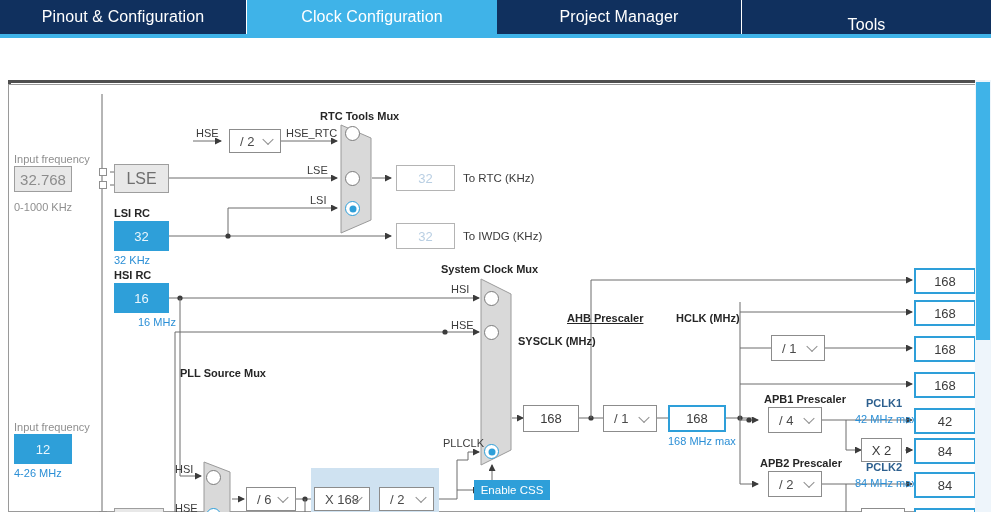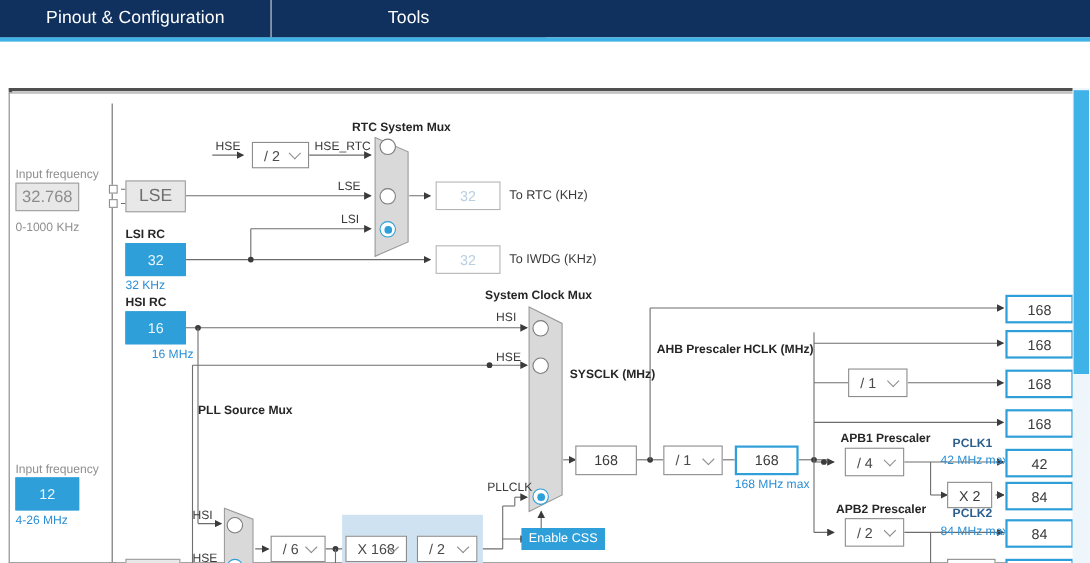--- a/index.html
+++ b/index.html
@@ -29,21 +29,21 @@
     user-select: none;
   }
   .tab.active {
     background: #3fb3e8;
     color: #ffffff;
     border-right: none;
   }
   #tab0 { width: 247px; }
   #tab1 { width: 250px; }
   #tab2 { width: 245px; }
-  #tab3 { width: 249px; border-right: none; }
+  #tab3 { width: 249px; border-right: none; align-items: flex-end; }
 
   #tabbar-underline {
     position: absolute; left: 0; top: 34px; width: 991px; height: 4px;
     background: #3fb3e8;
   }
 
   
   #toolbar {
     position: absolute; left: 0; top: 38px; width: 991px; height: 40px;
     background: #ffffff;
@@ -218,20 +218,26 @@
     position: absolute; width: 8px; height: 8px;
     border: 1px solid #8f8f8f; background: #ffffff;
   }
 </style>
 </head>
 <body>
 
 <div id="tabbar">
   <div class="tab" id="tab0">
     <span>Pinout &amp; Configuration</span>
+  </div>
+  <div class="tab active" id="tab1">
+    <span>Clock Configuration</span>
+  </div>
+  <div class="tab" id="tab2">
+    <span>Project Manager</span>
   </div>
   <div class="tab" id="tab3">
     <span>Tools</span>
   </div>
 </div>
 <div id="tabbar-underline"></div>
 
 <div id="toolbar">
 
   <div class="tbtn" id="btn-undo">
@@ -423,21 +429,21 @@
 
   <div class="graybox big" style="left:114px; top:428px; width:50px; height:29px;">HSE</div>
 
   <div class="lbl lbl-sig" style="left:196px; top:48px;">HSE</div>
   <div class="combo" style="left:229px; top:49px; width:52px; height:24px;">
     <span>/ 2</span>
     <span class="caret"></span>
   </div>
   <div class="lbl lbl-sig" style="left:286px; top:48px;">HSE_RTC</div>
 
-  <div class="lbl lbl-b" style="left:320px; top:31px;">RTC System Mux</div>
+  <div class="lbl lbl-b" style="left:320px; top:31px;">RTC Tools Mux</div>
   <div class="mux" style="left:340px; top:44px; width:32px; height:110px;">
     <svg width="32" height="110" viewBox="0 0 32 110">
       <polygon points="1,1 31,14 31,96 1,109" fill="#d9d9d9" stroke="#9a9a9a" stroke-width="1"></polygon>
     </svg>
   </div>
   <div class="radio" style="left:345px; top:46px;"></div>
   <div class="radio" style="left:345px; top:91px;"></div>
   <div class="radio on" style="left:345px; top:121px;"></div>
   <div class="lbl lbl-sig" style="left:307px; top:85px;">LSE</div>
   <div class="lbl lbl-sig" style="left:310px; top:115px;">LSI</div>
@@ -486,21 +492,21 @@
   <div class="radio" style="left:484px; top:211px;"></div>
   <div class="radio" style="left:484px; top:245px;"></div>
   <div class="radio on" style="left:484px; top:364px;"></div>
   <div class="lbl lbl-sig" style="left:451px; top:204px;">HSI</div>
   <div class="lbl lbl-sig" style="left:451px; top:240px;">HSE</div>
   <div class="lbl lbl-sig" style="left:443px; top:358px;">PLLCLK</div>
 
   <div class="lbl lbl-b" style="left:518px; top:224px;margin-top:32px;">SYSCLK (MHz)</div>
   <div class="vbox" style="left:523px; top:325px; width:56px; height:27px;">168</div>
 
-  <div class="lbl lbl-b" style="left:597px; top:233px;">AHB Prescaler</div>
+  <div class="lbl lbl-b" style="left:567px; top:233px;text-decoration:underline;">AHB Prescaler</div>
   <div class="combo" style="left:603px; top:325px; width:54px; height:27px;">
     <span>/ 1</span>
     <span class="caret"></span>
   </div>
 
   <div class="lbl lbl-b" style="left:676px; top:233px;">HCLK (MHz)</div>
   <div class="vbox hl" style="left:668px; top:325px; width:58px; height:27px;">168</div>
   <div class="lbl lbl-blue" style="left:668px; top:356px;">168 MHz max</div>
 
   <div class="combo" style="left:771px; top:255px; width:54px; height:26px;">

